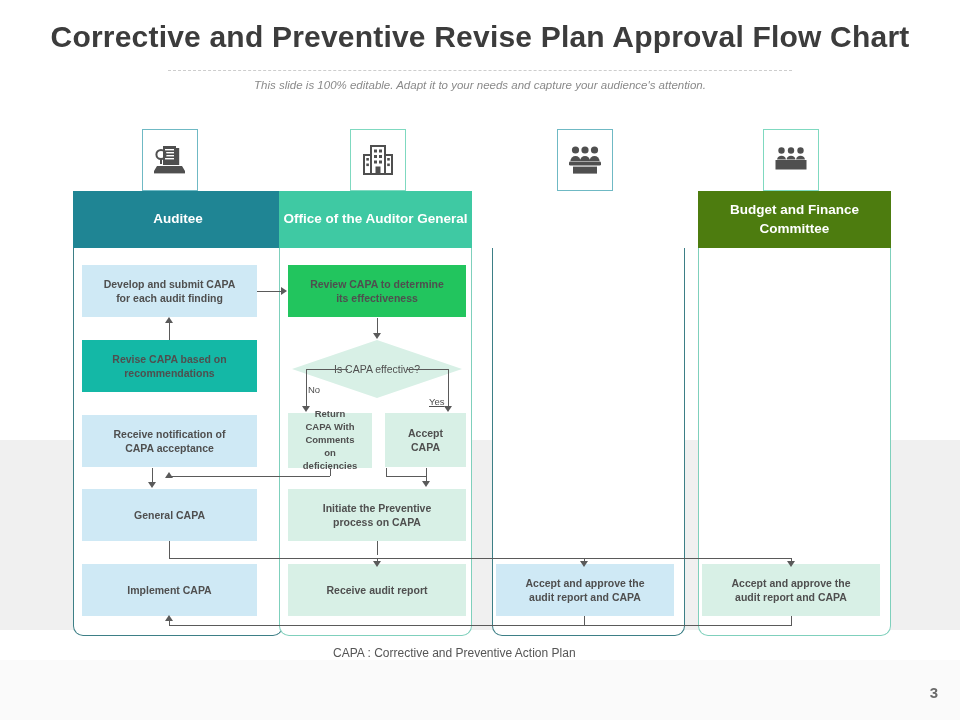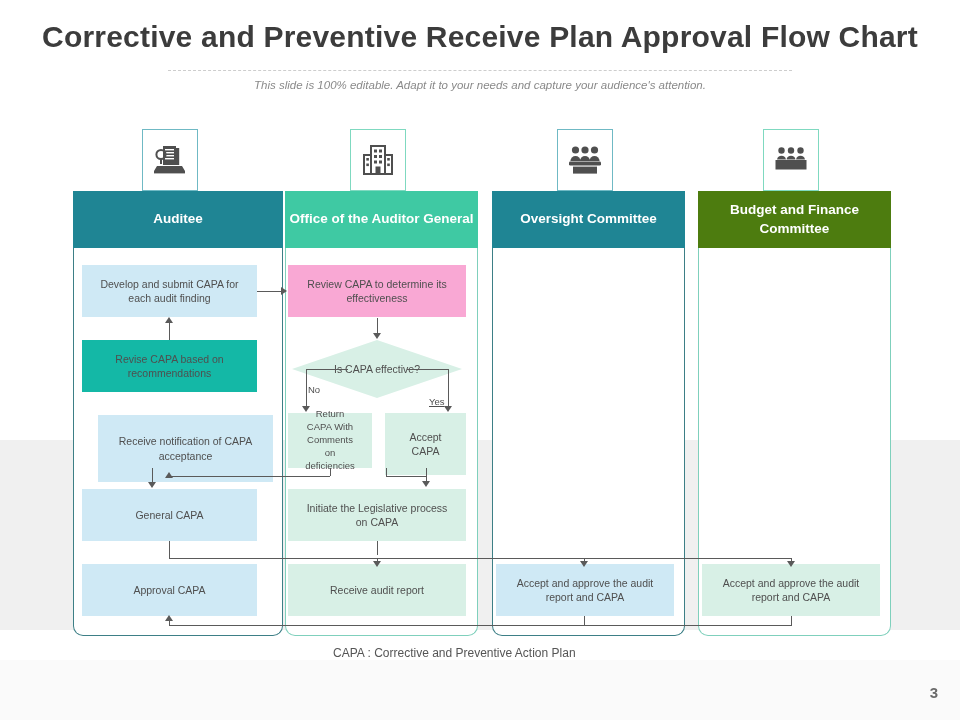--- a/index.html
+++ b/index.html
@@ -56,20 +56,21 @@
     position:absolute;top:129px;width:56px;height:62px;
     background:#ffffff;box-sizing:border-box;border:1px solid;
     display:flex;align-items:center;justify-content:center;
   }
   
   .box{
     position:absolute;box-sizing:border-box;
     display:flex;align-items:center;justify-content:center;
     text-align:center;font-size:10.5px;line-height:1.35;color:#4f4f4f;
     padding:3px 16px;
+    font-weight:bold;
   }
   .diamond-wrap{position:absolute;}
   .diamond{
     position:absolute;left:0;top:0;width:100%;height:100%;
     background:#d8f0e6;
     clip-path:polygon(50% 0%,100% 50%,50% 100%,0% 50%);
   }
   .diamond-label{
     position:absolute;left:0;top:0;width:100%;height:100%;
     display:flex;align-items:center;justify-content:center;
@@ -95,21 +96,21 @@
     color:#6a6a6a;
   }
   svg{display:block;}
 </style>
 </head>
 <body>
 
 <div class="band-gray"></div>
 <div class="band-dots"></div>
 
-<div class="title">Corrective and Preventive Receive Plan Approval Flow Chart</div>
+<div class="title">Corrective and Preventive Revise Plan Approval Flow Chart</div>
 <div class="divider"></div>
 <div class="subtitle">This slide is 100% editable. Adapt it to your needs and capture your audience's attention.</div>
 
 <div class="icon-chip" style="left:142px;border-color:#6fb9c4;">
   <svg width="36" height="36" viewBox="0 0 36 36">
     <rect x="11" y="4" width="13" height="19" fill="#4f4f4f"></rect>
     <rect x="13" y="7" width="9" height="1.4" fill="#ffffff"></rect>
     <rect x="13" y="10" width="9" height="1.4" fill="#ffffff"></rect>
     <rect x="13" y="13" width="9" height="1.4" fill="#ffffff"></rect>
     <rect x="13" y="16" width="9" height="1.4" fill="#ffffff"></rect>
@@ -126,95 +127,92 @@
   </div>
   <div class="lane-body" style="border-color:#3d7f86;"></div>
 </div>
 
 <div class="box" style="left:82px;top:265px;width:175px;height:52px;background:#cfe9f5;">
   <span>Develop and submit CAPA for each audit finding</span>
 </div>
 <div class="box" style="left:82px;top:340px;width:175px;height:52px;background:#14b8a6;">
   <span>Revise CAPA based on recommendations</span>
 </div>
-<div class="box" style="left:82px;top:415px;width:175px;height:67px;background:#cfe9f5;margin-left:16px;">
+<div class="box" style="left:82px;top:415px;width:175px;height:52px;background:#cfe9f5;">
   <span>Receive notification of CAPA acceptance</span>
 </div>
 <div class="box" style="left:82px;top:489px;width:175px;height:52px;background:#cfe9f5;">
   <span>General CAPA</span>
 </div>
 <div class="box" style="left:82px;top:564px;width:175px;height:52px;background:#cfe9f5;">
-  <span>Approval CAPA</span>
+  <span>Implement CAPA</span>
 </div>
 
 <div class="icon-chip" style="left:350px;border-color:#7fd9c0;">
   <svg width="34" height="34" viewBox="0 0 34 34">
     <rect x="10" y="3" width="14" height="28" fill="none" stroke="#4f4f4f" stroke-width="2"></rect>
     <rect x="3" y="12" width="7" height="19" fill="none" stroke="#4f4f4f" stroke-width="2"></rect>
     <rect x="24" y="12" width="7" height="19" fill="none" stroke="#4f4f4f" stroke-width="2"></rect>
     <rect x="13" y="6.5" width="3" height="3" fill="#4f4f4f"></rect>
     <rect x="18" y="6.5" width="3" height="3" fill="#4f4f4f"></rect>
     <rect x="13" y="12" width="3" height="3" fill="#4f4f4f"></rect>
     <rect x="18" y="12" width="3" height="3" fill="#4f4f4f"></rect>
     <rect x="13" y="17.5" width="3" height="3" fill="#4f4f4f"></rect>
     <rect x="18" y="17.5" width="3" height="3" fill="#4f4f4f"></rect>
     <rect x="5.3" y="15" width="2.6" height="2.6" fill="#4f4f4f"></rect>
     <rect x="26.2" y="15" width="2.6" height="2.6" fill="#4f4f4f"></rect>
     <rect x="5.3" y="20.5" width="2.6" height="2.6" fill="#4f4f4f"></rect>
     <rect x="26.2" y="20.5" width="2.6" height="2.6" fill="#4f4f4f"></rect>
     <rect x="14.5" y="23.5" width="5" height="7.5" fill="#4f4f4f"></rect>
   </svg>
 </div>
-<div class="lane" style="left:285px;width:193px;height:445px;">
+<div class="lane" style="left:279px;width:193px;height:445px;">
   <div class="lane-head" style="background:#3fc9a3;">
     <span>Office of the Auditor General</span>
   </div>
   <div class="lane-body" style="border-color:#7fd0bc;"></div>
 </div>
 
-<div class="box" style="left:288px;top:265px;width:178px;height:52px;background:#f9a8d4;">
+<div class="box" style="left:288px;top:265px;width:178px;height:52px;background:#22c55e;">
   <span>Review CAPA to determine its effectiveness</span>
 </div>
 
 <div class="diamond-wrap" style="left:292px;top:340px;width:170px;height:58px;">
   <div class="diamond"></div>
   <div class="diamond-label">Is CAPA effective?</div>
 </div>
 <div class="edge-label" style="left:308px;top:384px;">No</div>
 <div class="edge-label" style="left:429px;top:396px;text-decoration:underline;">Yes</div>
 
 <div class="box" style="left:288px;top:413px;width:84px;height:55px;background:#d8f0e6;font-size:9.5px;">
   <span>Return CAPA With Comments on deficiencies</span>
 </div>
-<div class="box" style="left:385px;top:413px;width:81px;height:62px;background:#d8f0e6;">
+<div class="box" style="left:385px;top:413px;width:81px;height:54px;background:#d8f0e6;">
   <span>Accept CAPA</span>
 </div>
 <div class="box" style="left:288px;top:489px;width:178px;height:52px;background:#d8f0e6;">
-  <span>Initiate the Legislative process on CAPA</span>
+  <span>Initiate the Preventive process on CAPA</span>
 </div>
 <div class="box" style="left:288px;top:564px;width:178px;height:52px;background:#d8f0e6;">
   <span>Receive audit report</span>
 </div>
 
 <div class="icon-chip" style="left:557px;border-color:#6fb9c4;">
   <svg width="36" height="32" viewBox="0 0 36 32">
     <circle cx="8.5" cy="6" r="3.6" fill="#4f4f4f"></circle>
     <circle cx="18" cy="6" r="3.6" fill="#4f4f4f"></circle>
     <circle cx="27.5" cy="6" r="3.6" fill="#4f4f4f"></circle>
     <path d="M3.4 17 a5.1 5.1 0 0 1 10.2 0 Z" fill="#4f4f4f"></path>
     <path d="M12.9 17 a5.1 5.1 0 0 1 10.2 0 Z" fill="#4f4f4f"></path>
     <path d="M22.4 17 a5.1 5.1 0 0 1 10.2 0 Z" fill="#4f4f4f"></path>
     <rect x="2" y="17.6" width="32" height="4" rx="1.4" fill="#4f4f4f"></rect>
     <rect x="6" y="22.6" width="24" height="7" fill="#4f4f4f"></rect>
   </svg>
 </div>
 <div class="lane" style="left:492px;width:193px;height:445px;">
-  <div class="lane-head" style="background:#1f8594;">
-    <span>Oversight Committee</span>
-  </div>
   <div class="lane-body" style="border-color:#3d7f86;"></div>
 </div>
 <div class="box" style="left:496px;top:564px;width:178px;height:52px;background:#cfe9f5;">
   <span>Accept and approve the audit report and CAPA</span>
 </div>
 
 <div class="icon-chip" style="left:763px;border-color:#7fd9c0;">
   <svg width="36" height="30" viewBox="0 0 36 30">
     <circle cx="8.5" cy="5.5" r="3.2" fill="#4f4f4f"></circle>
     <circle cx="18" cy="5.5" r="3.2" fill="#4f4f4f"></circle>

